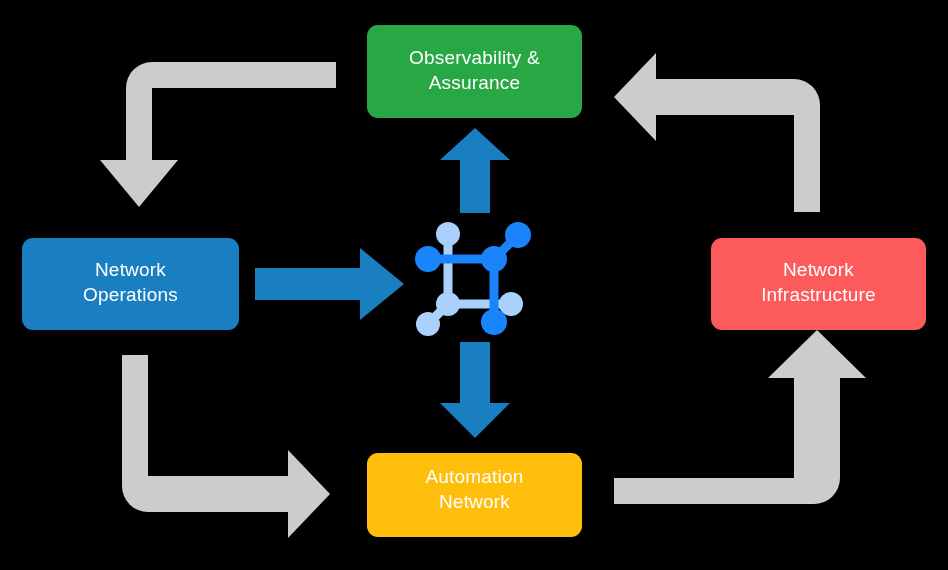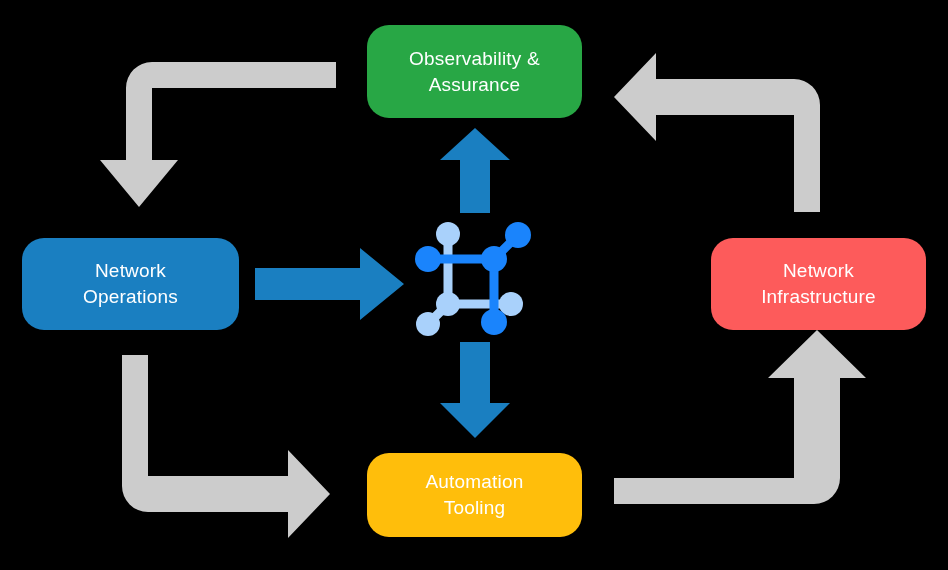--- a/index.html
+++ b/index.html
@@ -10,32 +10,32 @@
   #canvas {
     position: relative;
     width: 948px;
     height: 570px;
     background: #000000;
     overflow: hidden;
     font-family: "Liberation Sans", sans-serif;
   }
   .node-box {
     position: absolute;
-    border-radius: 22px;
+    border-radius: 11px;
     display: flex;
-    align-items: center;
+    align-items: flex-end;
     justify-content: center;
     text-align: center;
     color: #ffffff;
     font-size: 19px;
     line-height: 1.35;
     font-weight: 400;
     letter-spacing: 0.2px;
     box-sizing: border-box;
-    padding: 6px 10px;
+    padding: 22px 10px;
   }
   .node-label { display: block; white-space: pre-line; }
 
   #box-observability { left: 367px; top: 25px;  width: 215px; height: 93px; }
   #box-operations    { left: 22px;  top: 238px; width: 217px; height: 92px; }
   #box-infrastructure{ left: 711px; top: 238px; width: 215px; height: 92px; }
   #box-automation    { left: 367px; top: 453px; width: 215px; height: 84px; }
 
   .svg-layer {
     position: absolute;
@@ -123,16 +123,16 @@
 Operations</span>
   </div>
 
   <div class="node-box" id="box-infrastructure" style="background: rgb(253, 91, 91); color: rgb(255, 255, 255);">
     <span class="node-label">Network
 Infrastructure</span>
   </div>
 
   <div class="node-box" id="box-automation" style="background: rgb(255, 190, 11); color: rgb(255, 255, 255);">
     <span class="node-label">Automation
-Tooling</span>
+Network</span>
   </div>
 
 </div>
 
 </body></html>

